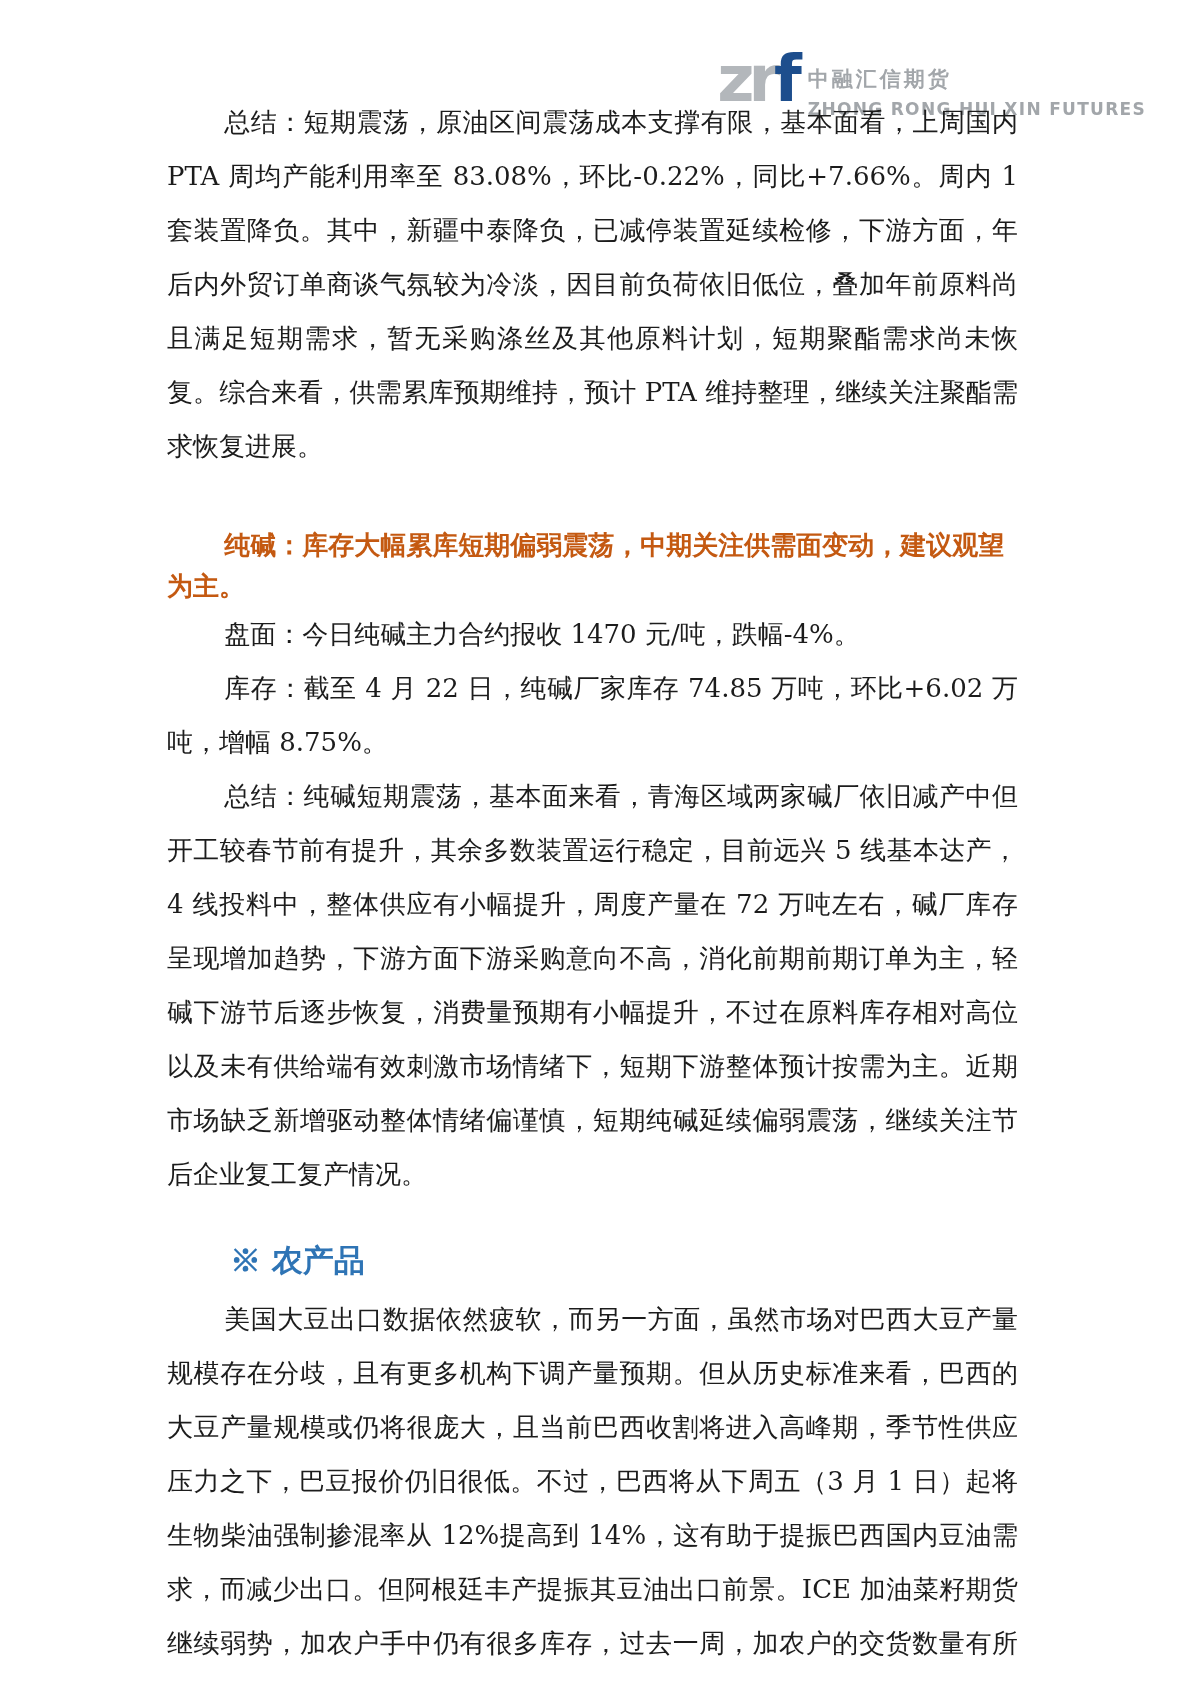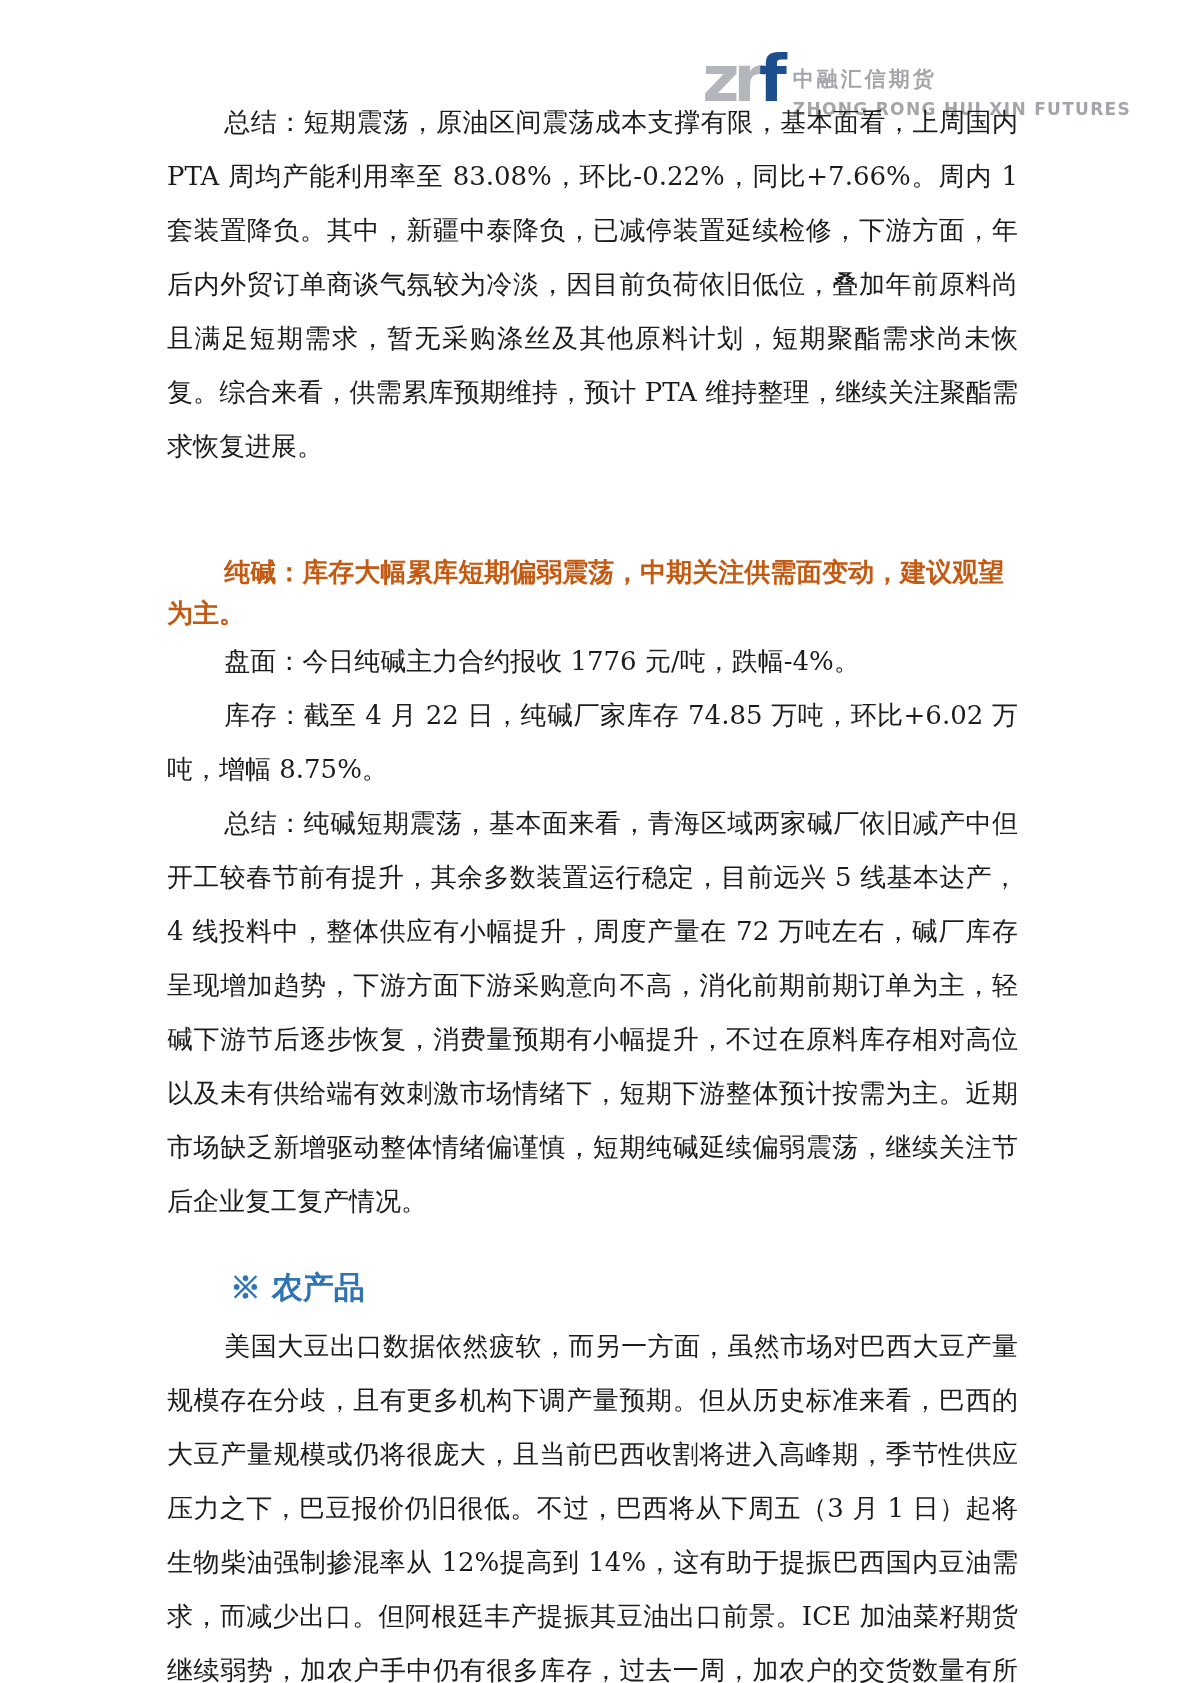--- a/index.html
+++ b/index.html
@@ -9,21 +9,21 @@
     background: #ffffff;
     position: relative;
     overflow: hidden;
     font-family: "DejaVu Serif", "Liberation Serif", serif;
   }
 
   
   .logo {
     position: absolute;
     top: 48px;
-    right: 59px;
+    right: 44px;
     display: flex;
     align-items: flex-start;
     z-index: 0;
   }
   .logo-mark {
     font-family: "DejaVu Sans", "Liberation Sans", sans-serif;
     font-weight: bold;
     font-size: 64px;
     line-height: 62px;
     letter-spacing: -6px;
@@ -77,42 +77,42 @@
     text-indent: 2.2em;
   }
   .h-blue {
     margin: 8px;
     font-size: 31px;
     line-height: 48px;
     font-weight: bold;
     color: #2E74B5;
     padding-left: 55px;
   }
-  .gap-soda   { margin-top: 79px; }
+  .gap-soda   { margin-top: 52px; }
   .gap-agri   { margin-top: 35px; }
   .gap-oils   { margin-top: 32px; }
   .gap-oils-p { margin-top: 0; }
 </style>
 </head>
 <body>
 
 <div class="logo">
   <div class="logo-mark"><span class="logo-zr">zr</span><span class="logo-f">f</span></div>
   <div class="logo-text">
     <div class="logo-cn">中融汇信期货</div>
     <div class="logo-en">ZHONG RONG HUI XIN FUTURES</div>
   </div>
 </div>
 
 <div class="content">
 
   <p class="para">总结：短期震荡，原油区间震荡成本支撑有限，基本面看，上周国内 PTA 周均产能利用率至 83.08%，环比-0.22%，同比+7.66%。周内 1 套装置降负。其中，新疆中泰降负，已减停装置延续检修，下游方面，年后内外贸订单商谈气氛较为冷淡，因目前负荷依旧低位，叠加年前原料尚且满足短期需求，暂无采购涤丝及其他原料计划，短期聚酯需求尚未恢复。综合来看，供需累库预期维持，预计 PTA 维持整理，继续关注聚酯需求恢复进展。</p>
 
   <p class="h-orange gap-soda">纯碱：库存大幅累库短期偏弱震荡，中期关注供需面变动，建议观望为主。</p>
-  <p class="para">盘面：今日纯碱主力合约报收 1776 元/吨，跌幅-4%。</p>
+  <p class="para">盘面：今日纯碱主力合约报收 1470 元/吨，跌幅-4%。</p>
   <p class="para">库存：截至 4 月 22 日，纯碱厂家库存 74.85 万吨，环比+6.02 万吨，增幅 8.75%。</p>
   <p class="para">总结：纯碱短期震荡，基本面来看，青海区域两家碱厂依旧减产中但开工较春节前有提升，其余多数装置运行稳定，目前远兴 5 线基本达产，4 线投料中，整体供应有小幅提升，周度产量在 72 万吨左右，碱厂库存呈现增加趋势，下游方面下游采购意向不高，消化前期前期订单为主，轻碱下游节后逐步恢复，消费量预期有小幅提升，不过在原料库存相对高位以及未有供给端有效刺激市场情绪下，短期下游整体预计按需为主。近期市场缺乏新增驱动整体情绪偏谨慎，短期纯碱延续偏弱震荡，继续关注节后企业复工复产情况。</p>
 
   <p class="h-blue gap-agri">※ 农产品</p>
 
   <p class="para gap-oils-p">美国大豆出口数据依然疲软，而另一方面，虽然市场对巴西大豆产量规模存在分歧，且有更多机构下调产量预期。但从历史标准来看，巴西的大豆产量规模或仍将很庞大，且当前巴西收割将进入高峰期，季节性供应压力之下，巴豆报价仍旧很低。不过，巴西将从下周五（3 月 1 日）起将生物柴油强制掺混率从 12%提高到 14%，这有助于提振巴西国内豆油需求，而减少出口。但阿根廷丰产提振其豆油出口前景。ICE 加油菜籽期货继续弱势，加农户手中仍有很多库存，过去一周，加农户的交货数量有所增加。截至 2 月 18 日当周，农户交付约 39 万吨油菜籽,高于一周前的 33 万吨。但本年度迄今的交货量为 931 万吨,同比减少 16.3%。棕榈油供给继续收缩，而需求也同样不乐观。船运调查机构的数据显示，船运调查机构 ITS 表示，2 月 1 日至 25 日马来西亚棕榈油产品出口量环比降低 10.7%。</p>
 
 </div>
 
 </body></html>

